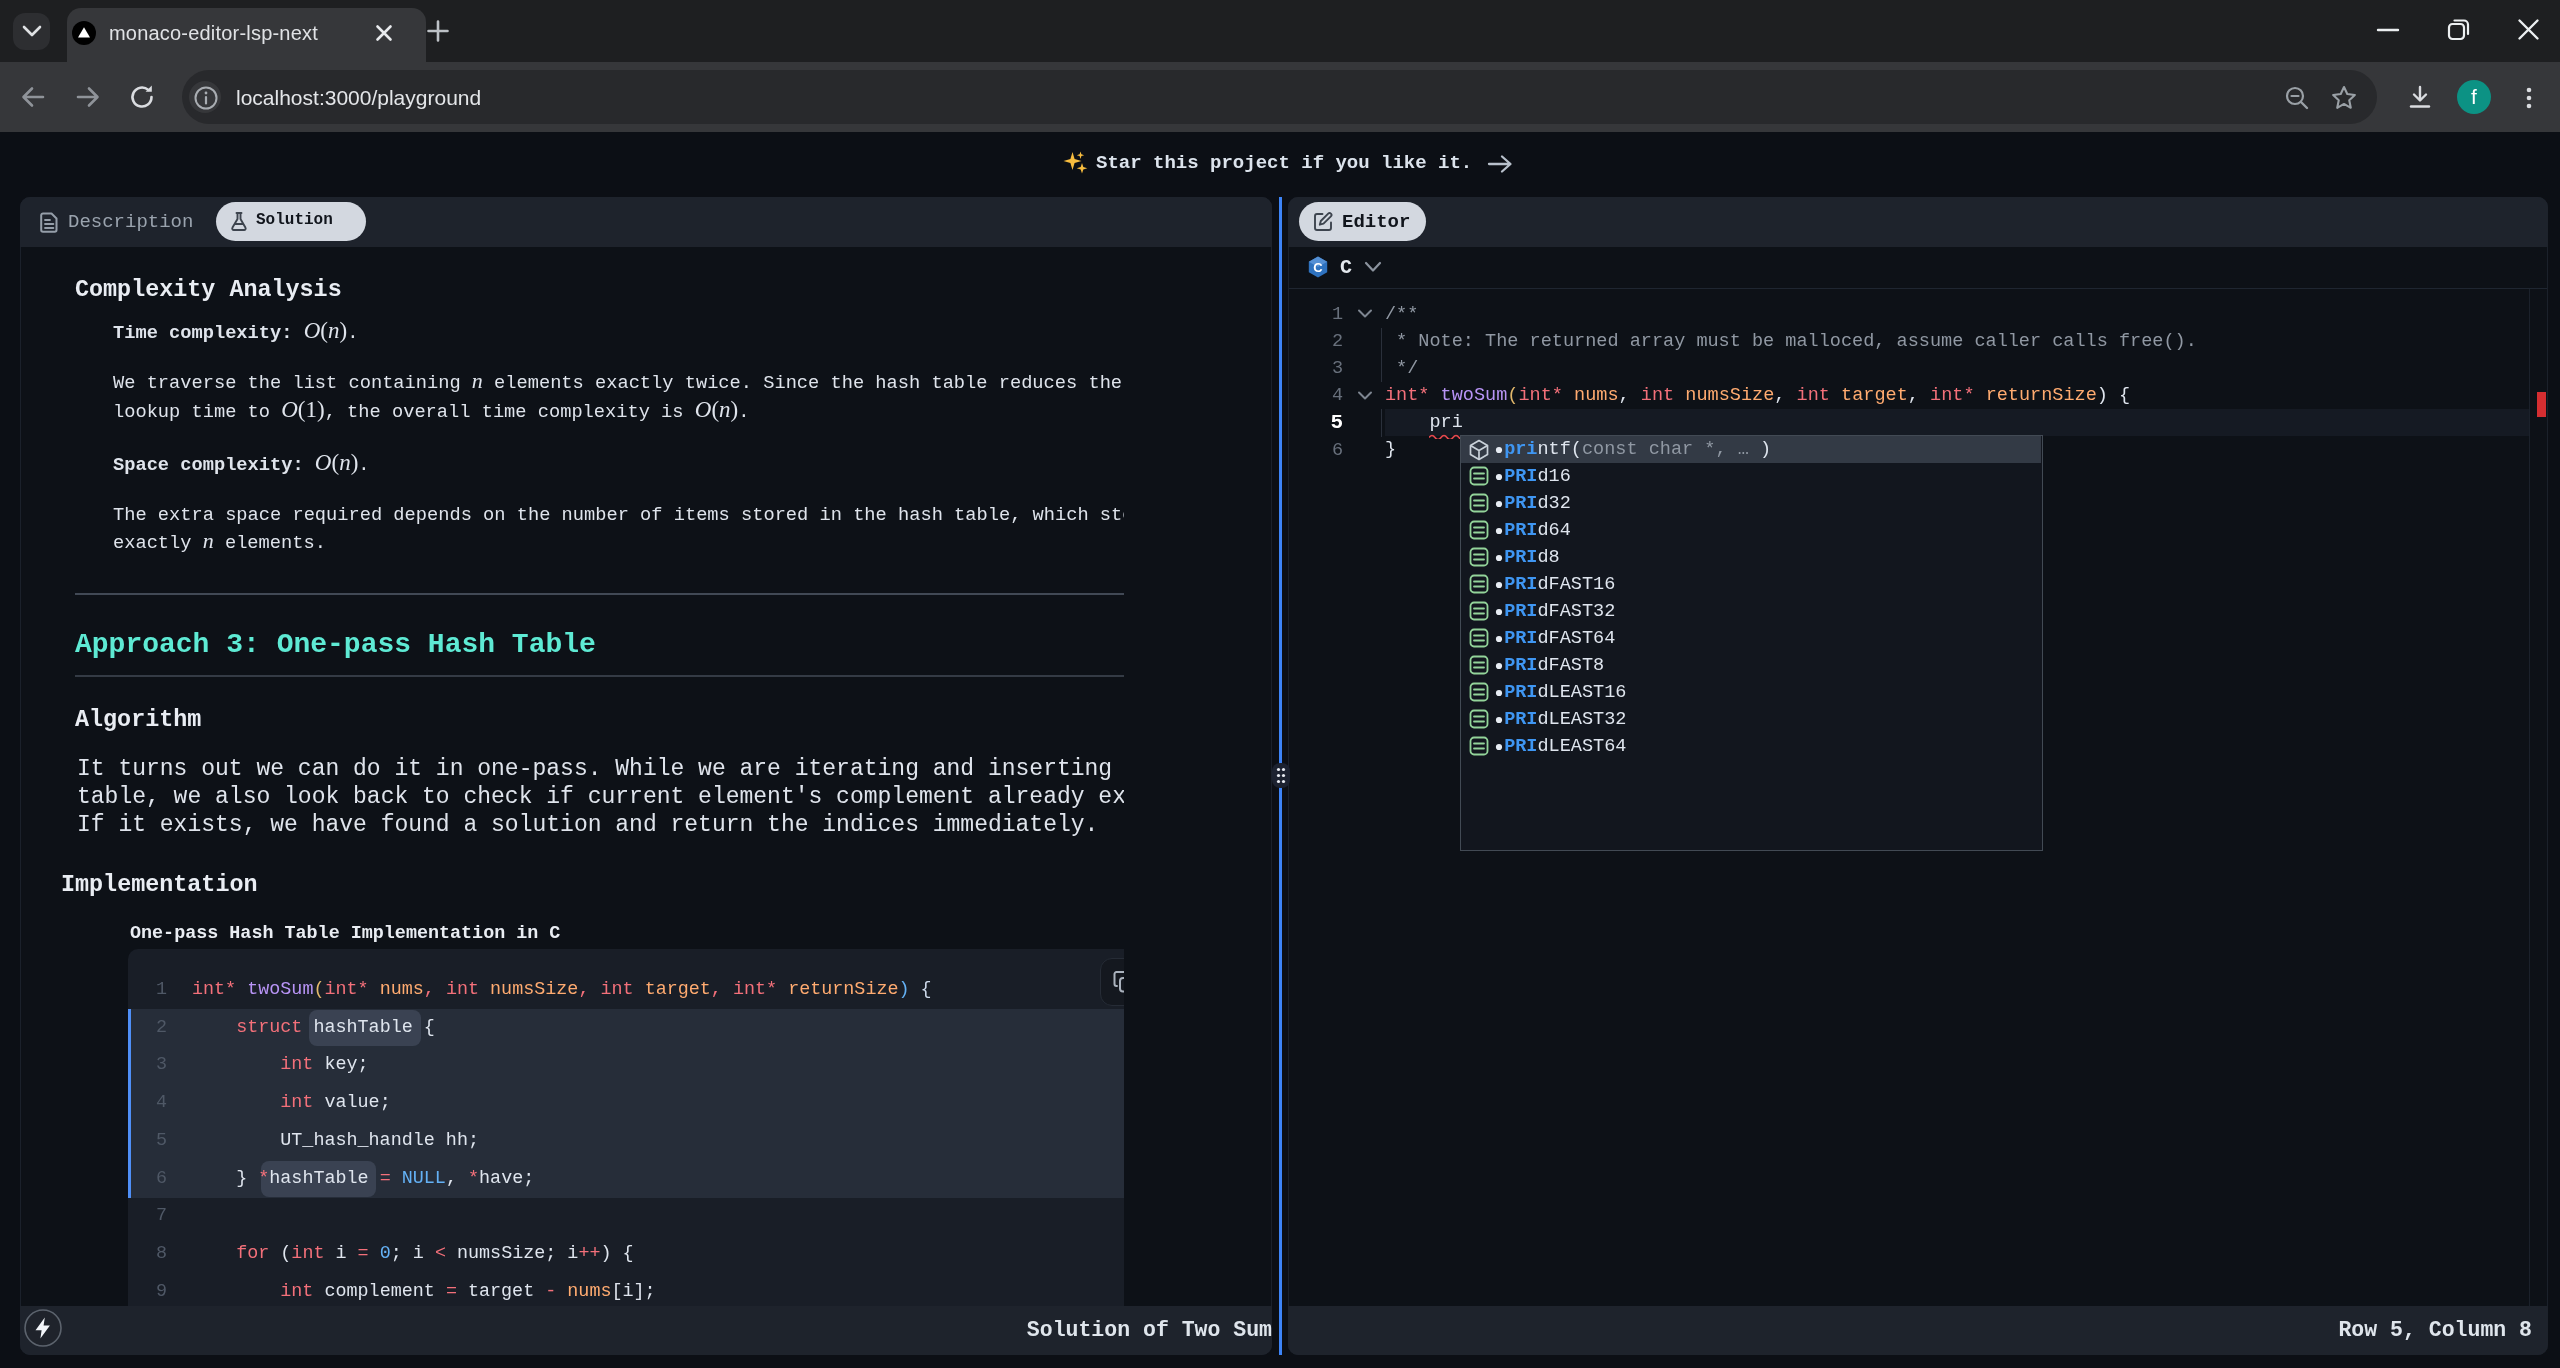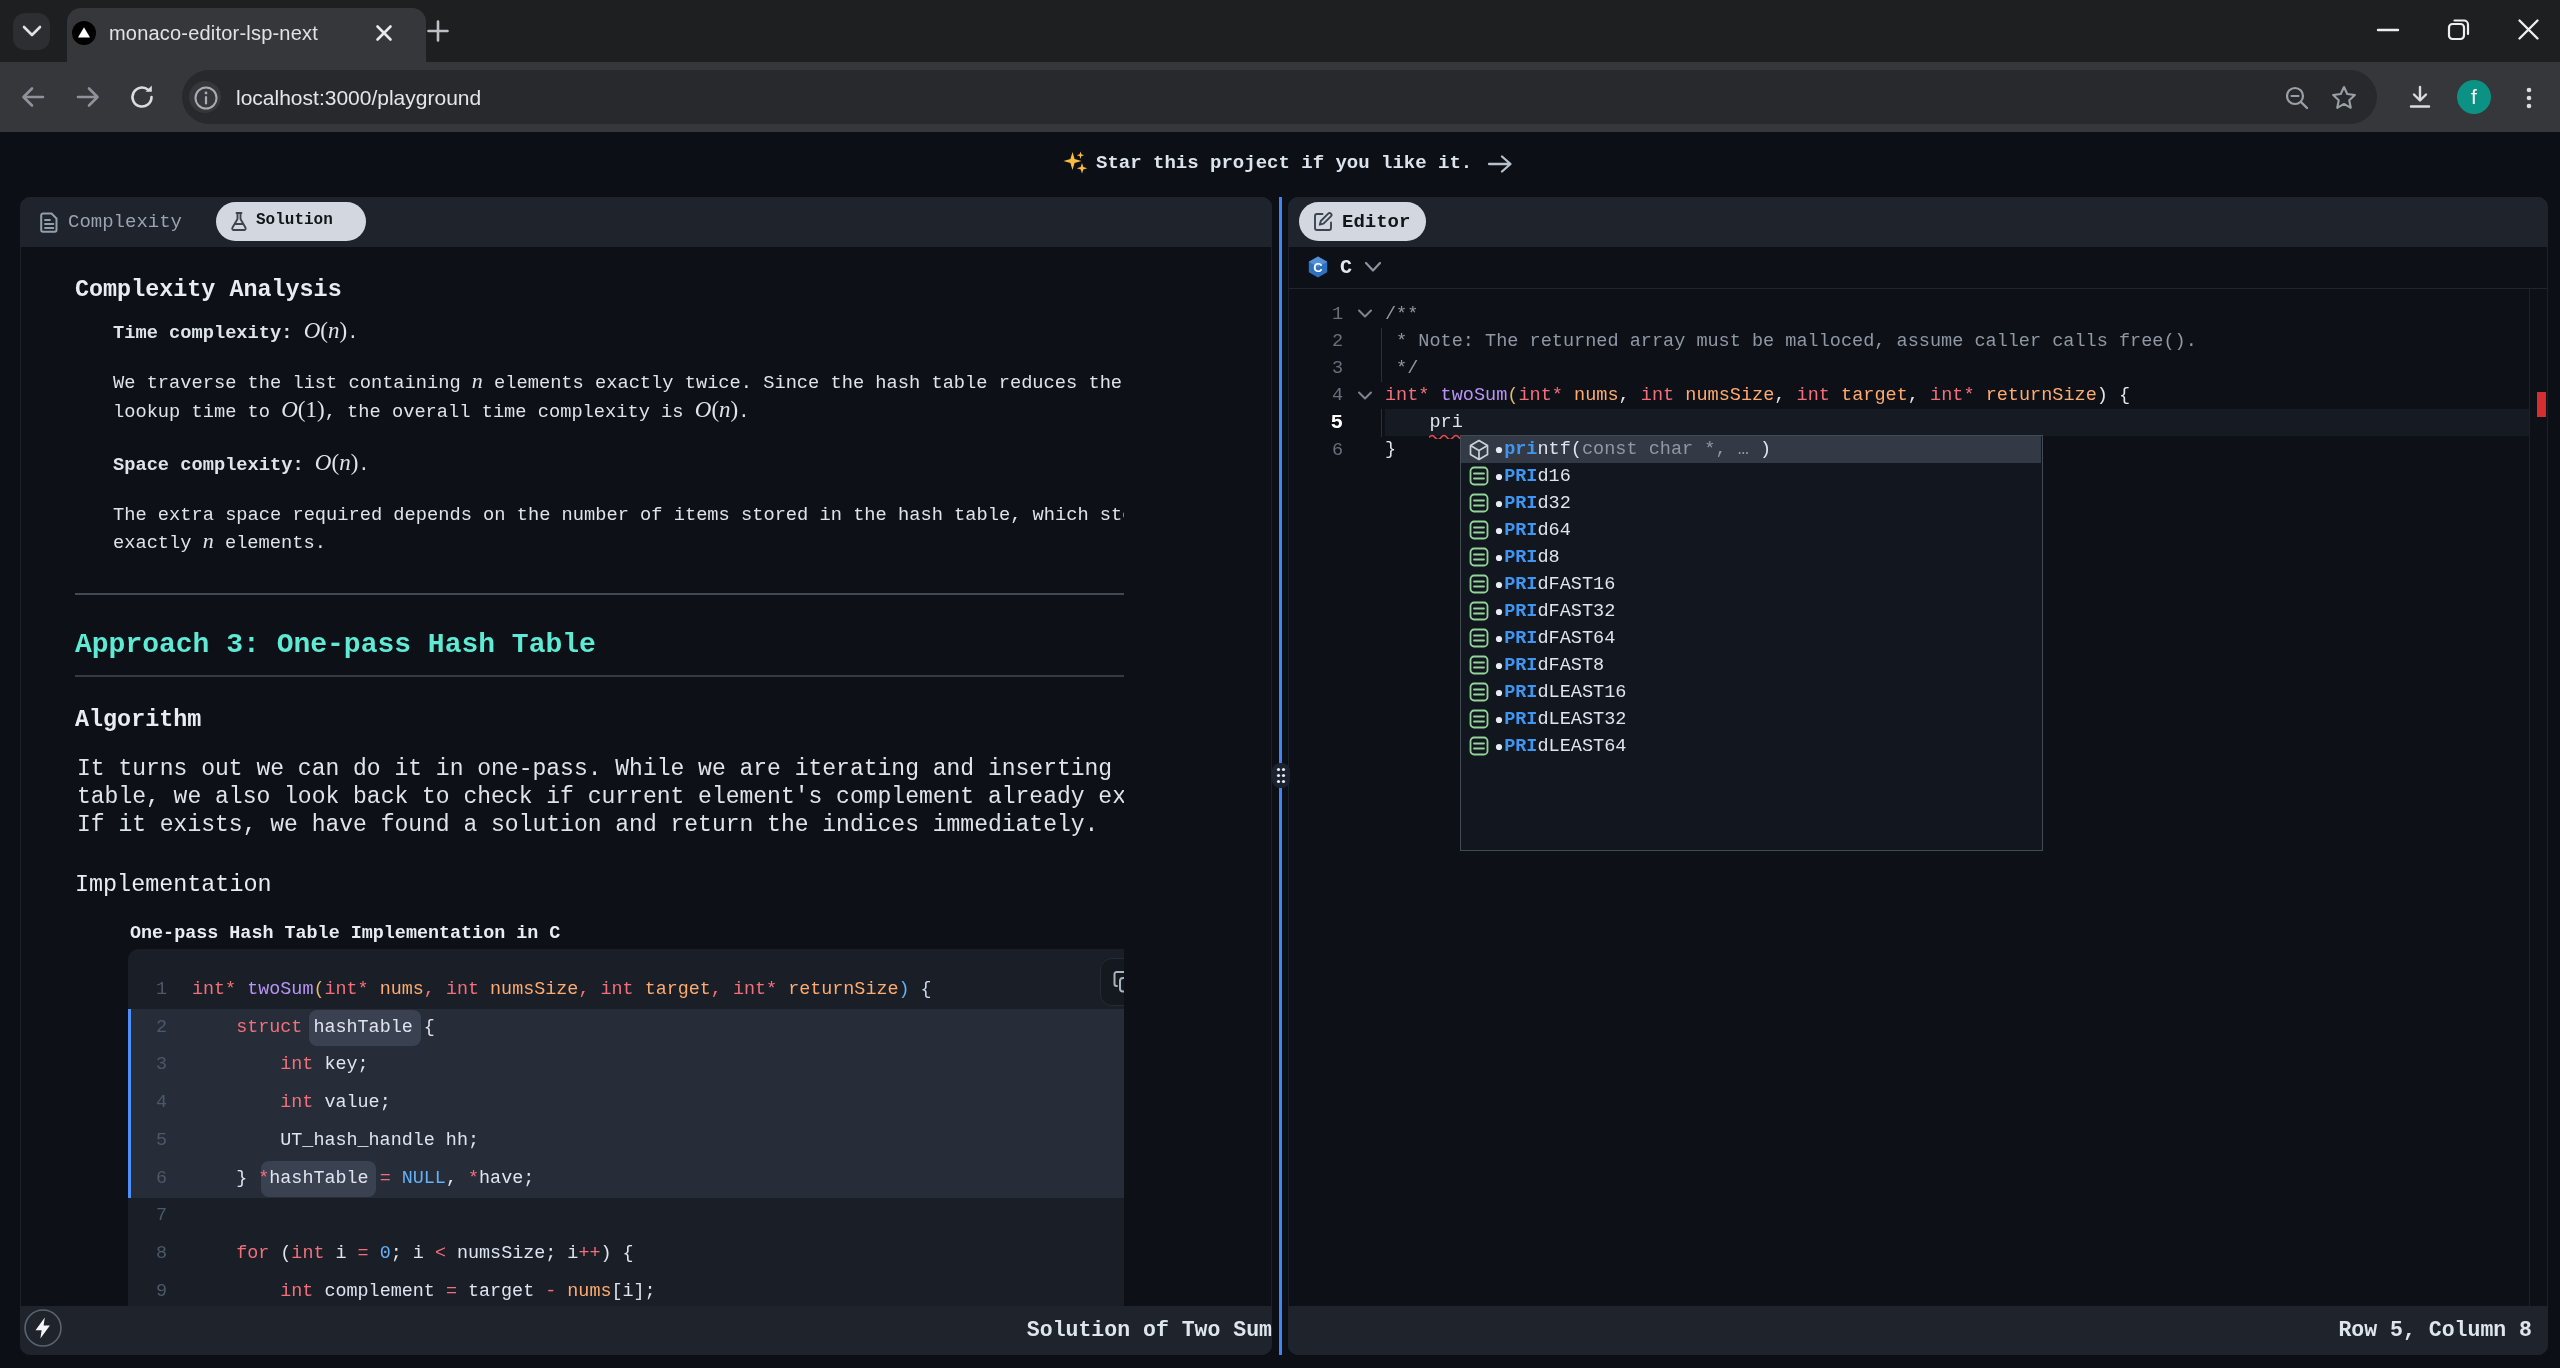--- a/index.html
+++ b/index.html
@@ -120,21 +120,21 @@
     <circle cx="2.5" cy="8.5" r="1.6" fill="#e8ecf2"></circle>
     <circle cx="7.5" cy="8.5" r="1.6" fill="#e8ecf2"></circle>
     <circle cx="2.5" cy="14.5" r="1.6" fill="#e8ecf2"></circle>
     <circle cx="7.5" cy="14.5" r="1.6" fill="#e8ecf2"></circle>
   </svg>
 
 <svg class="abs" style="left:40px;top:212px" width="19" height="21" viewBox="0 0 19 21">
     <path d="M3 1.5 H11.5 L16.5 6.5 V18 a1.8 1.8 0 0 1 -1.8 1.8 H3 a1.8 1.8 0 0 1 -1.8 -1.8 V3.3 a1.8 1.8 0 0 1 1.8 -1.8 Z" stroke="#959ea9" stroke-width="2" fill="none" stroke-linejoin="round"></path>
     <path d="M5 8 h5 M5 12 h8.4 M5 16 h8.4" stroke="#959ea9" stroke-width="1.8" stroke-linecap="round"></path>
   </svg>
-<div class="abs mono pre" style="left:68px;top:211px;font-size:19px;color:#9aa3ae">Complexity</div>
+<div class="abs mono pre" style="left:68px;top:211px;font-size:19px;color:#9aa3ae">Description</div>
 <div class="abs" style="left:216px;top:202px;width:150px;height:39px;border-radius:20px;background:#d3d8e0"></div>
 <svg class="abs" style="left:229px;top:211px" width="20" height="21" viewBox="0 0 20 21">
     <path d="M7.5 2 H12.5 M8.5 2 V8 L3.5 16.5 a1.6 1.6 0 0 0 1.4 2.5 H15 a1.6 1.6 0 0 0 1.4 -2.5 L11.5 8 V2" stroke="#3d444e" stroke-width="1.9" fill="none" stroke-linecap="round" stroke-linejoin="round"></path>
     <path d="M6 13 h8" stroke="#3d444e" stroke-width="1.9" stroke-linecap="round"></path>
   </svg>
 <div class="abs mono pre" style="left:256px;top:211px;font-size:16px;font-weight:bold;color:#11151c">Solution</div>
 
 <div class="abs" style="left:1299px;top:202px;width:127px;height:39px;border-radius:20px;background:#d3d8e0"></div>
 <svg class="abs" style="left:1313px;top:211px" width="21" height="21" viewBox="0 0 21 21">
     <path d="M18 11.5 V17 a2 2 0 0 1 -2 2 H4 a2 2 0 0 1 -2 -2 V5 a2 2 0 0 1 2 -2 H9.5" stroke="#3d444e" stroke-width="1.9" fill="none" stroke-linecap="round"></path>
@@ -168,21 +168,21 @@
 <div class="abs pre" style="left:93px;top:201px;font-size:18.7px;color:#dfe4ec"><b>Space complexity: </b><span class="km"><i>O</i>(<i>n</i>)</span>.</div>
 <div class="abs pre" style="left:93px;top:251px;font-size:18.7px;line-height:28px;color:#dfe4ec">The extra space required depends on the number of items stored in the hash table, which stores
 exactly <span class="km" style="font-size:22px"><i>n</i></span> elements.</div>
 <div class="abs" style="left:55px;top:343px;width:1130px;height:2px;background:#414955"></div>
 <div class="abs pre" style="left:55px;top:379px;font-size:28px;font-weight:bold;color:#5eead4">Approach 3: One-pass Hash Table</div>
 <div class="abs" style="left:55px;top:425px;width:1133px;height:2px;background:#343b45"></div>
 <div class="abs pre" style="left:55px;top:457px;font-size:23.4px;font-weight:bold;color:#e9edf3">Algorithm</div>
 <div class="abs pre" style="left:57px;top:505px;font-size:23px;line-height:28.2px;color:#dfe4ec">It turns out we can do it in one-pass. While we are iterating and inserting elements into the hash
 table, we also look back to check if current element's complement already exists in the hash table.
 If it exists, we have found a solution and return the indices immediately.</div>
-<div class="abs pre" style="left:55px;top:622px;font-size:23.4px;font-weight:normal;color:#e9edf3">Implementation</div>
+<div class="abs pre" style="left:41px;top:622px;font-size:23.4px;font-weight:bold;color:#e9edf3">Implementation</div>
 <div class="abs pre" style="left:110px;top:673px;font-size:18.4px;font-weight:bold;color:#e9edf3">One-pass Hash Table Implementation in C</div>
 
 <div class="abs" style="left:108px;top:699px;width:1029px;height:420px;border-radius:10px;background:#191e27;overflow:hidden">
   <div class="abs" style="left:0;top:60px;width:1029px;height:188.5px;background:#262d39;border-left:3.5px solid #4f8ff7"></div>
   <div class="abs" style="left:181px;top:61px;width:112px;height:36px;border-radius:8px;background:#3a4252"></div>
   <div class="abs" style="left:133px;top:212px;width:115px;height:36px;border-radius:8px;background:#3a4252"></div>
   <div class="code-gutter abs pre" style="left:0;top:0;width:39px;text-align:right;font-size:18.4px;line-height:37.7px;color:#4f5866;padding-top:22px">1
 2
 3
 4

